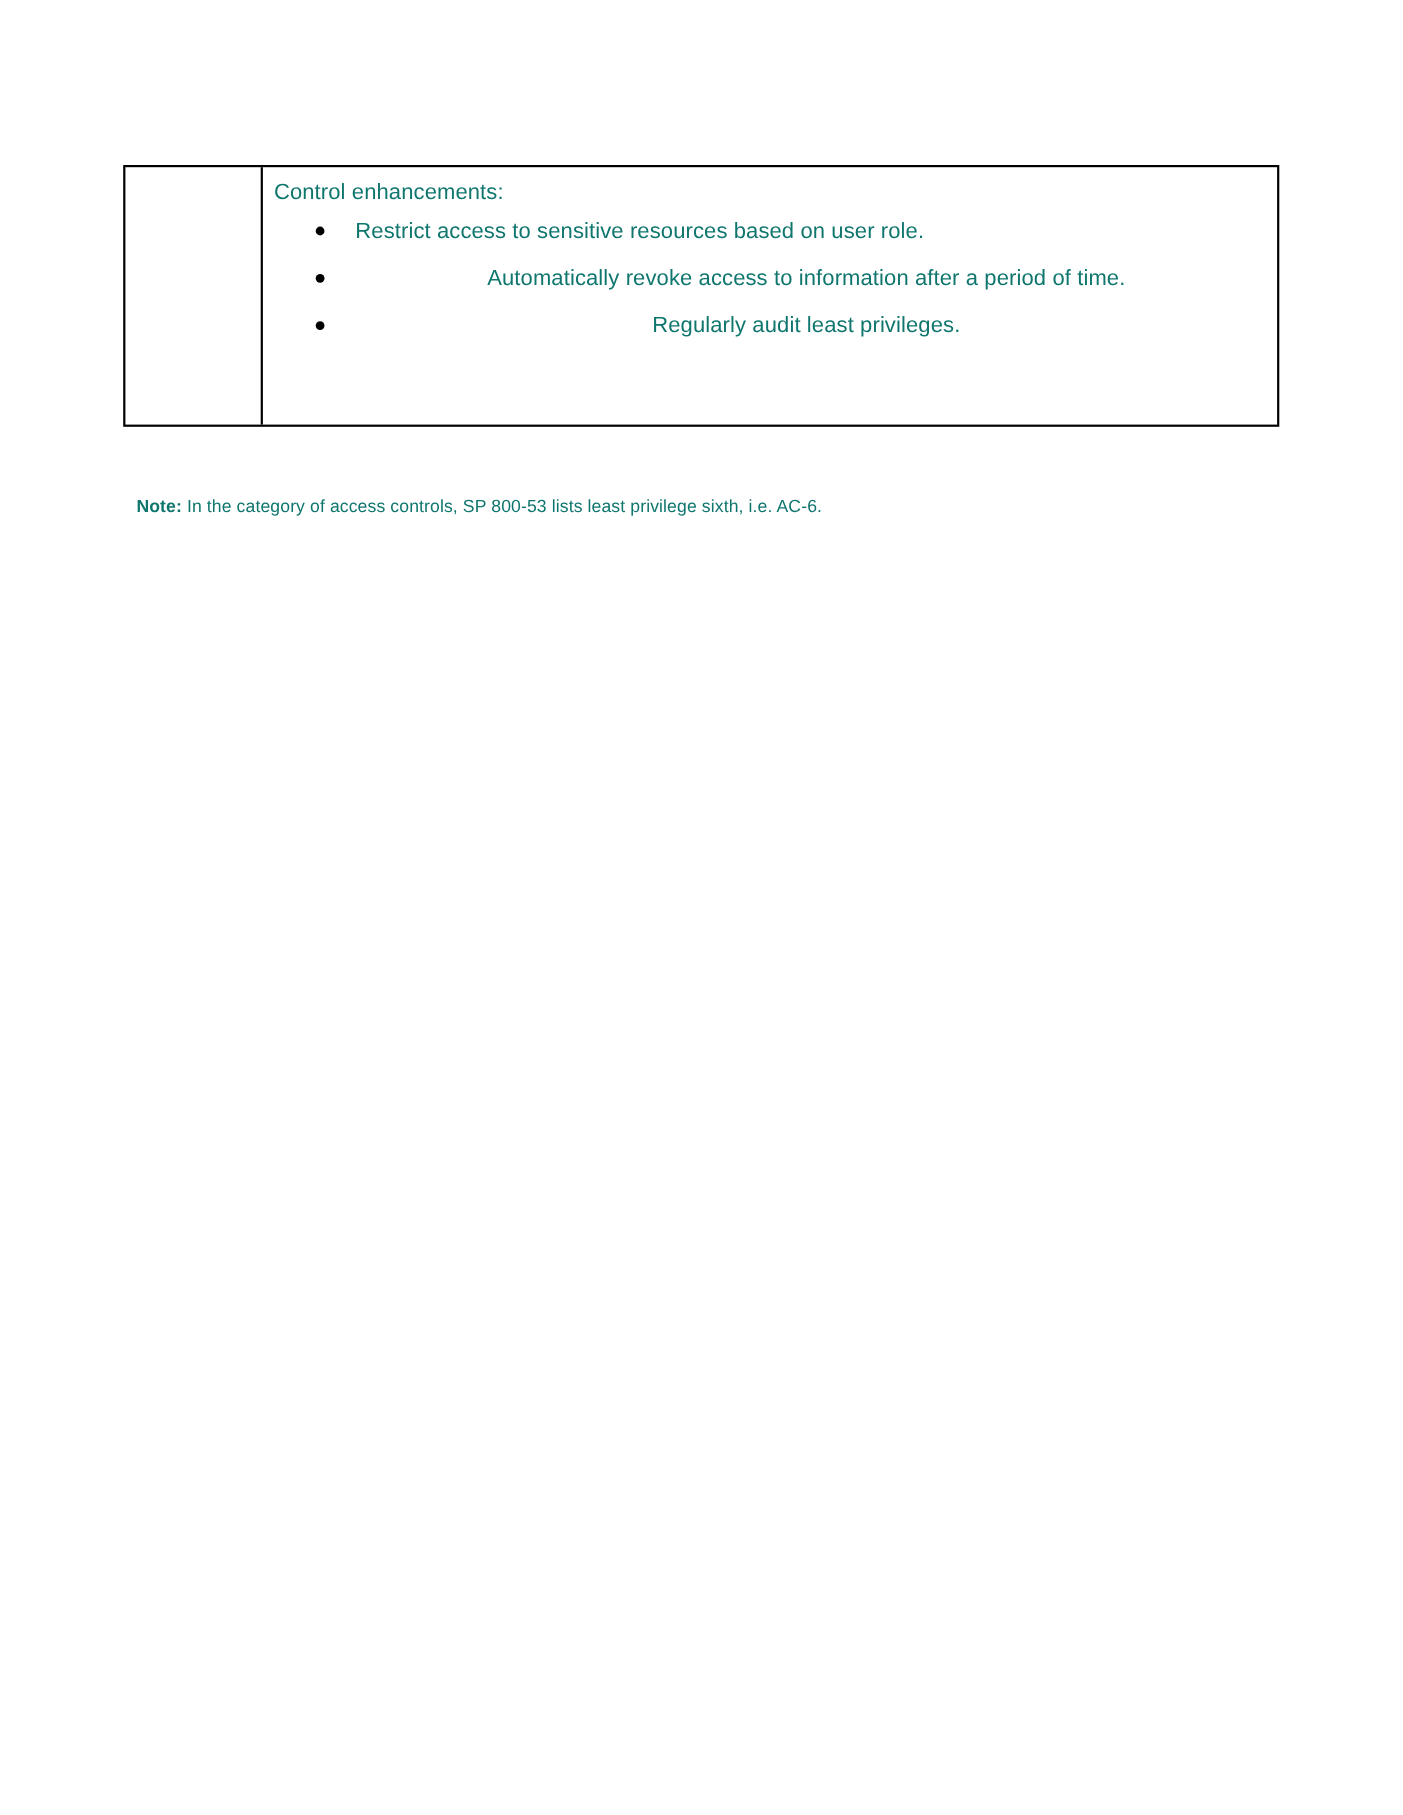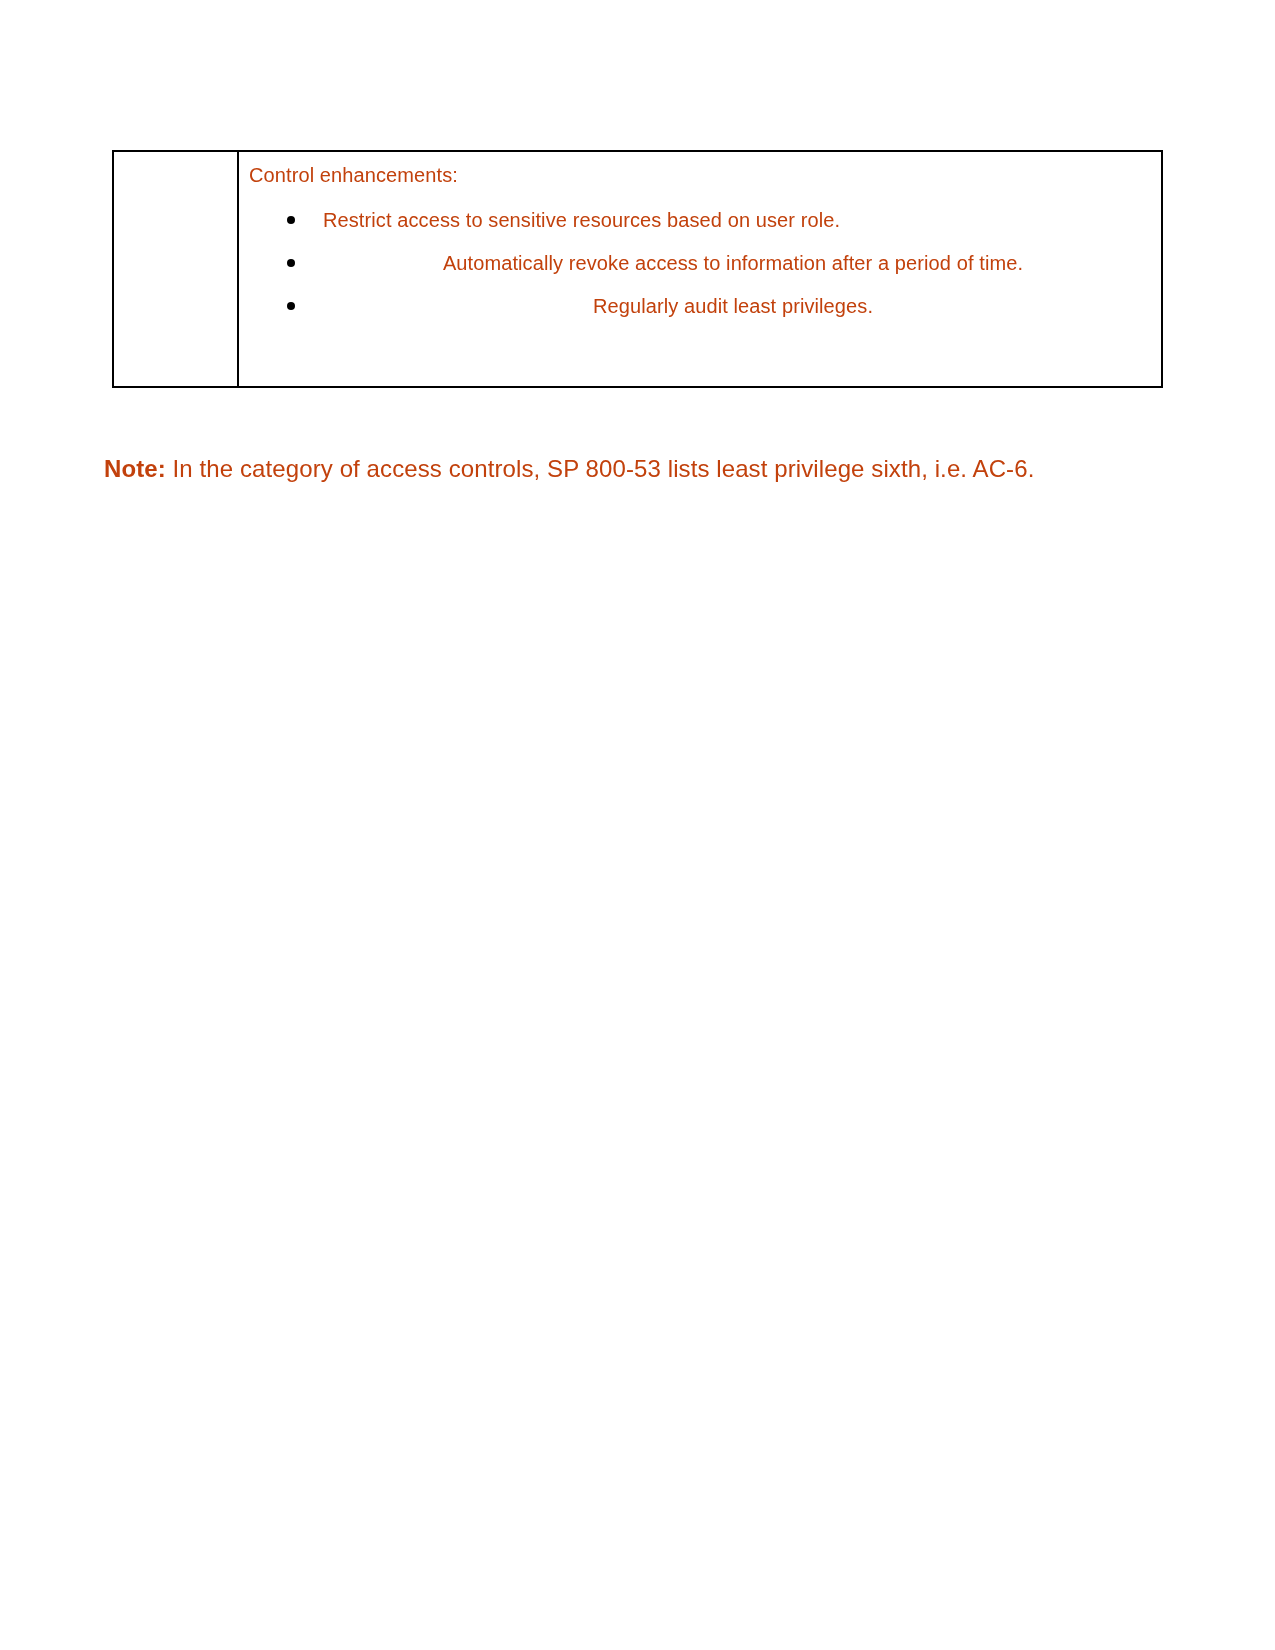--- a/index.html
+++ b/index.html
@@ -6,21 +6,21 @@
     margin: 0;
     padding: 0;
     background: #ffffff;
   }
   .page {
     position: relative;
     width: 1275px;
     height: 1650px;
     background: #ffffff;
     font-family: "Liberation Sans", sans-serif;
-    color: #c2410c;
+    color: #0f766e;
     overflow: hidden;
   }
   .doc-table {
     position: absolute;
     left: 112px;
     top: 150px;
     width: 1051px;
     height: 238px;
     border: 2px solid #000000;
     box-sizing: border-box;
@@ -37,21 +37,21 @@
     flex: 1 1 auto;
     padding: 10px 18px 0 10px;
     box-sizing: border-box;
   }
   .intro-line {
     font-size: 20px;
     line-height: 26px;
     letter-spacing: 0.1px;
   }
   ul.enh-list {
-    margin: 19px 0 0 0;
+    margin: 9px 0 0 0;
     padding: 0;
     list-style: none;
   }
   ul.enh-list li {
     position: relative;
     padding-left: 74px;
     font-size: 20px;
     line-height: 26px;
     letter-spacing: 0.1px;
   }
@@ -63,24 +63,24 @@
     position: absolute;
     left: 38px;
     top: 9px;
     width: 8px;
     height: 8px;
     border-radius: 50%;
     background: #000000;
   }
   .note-line {
     position: absolute;
-    left: 104px;
+    left: 124px;
     top: 431px;
     width: 1000px;
-    font-size: 24px;
+    font-size: 16px;
     line-height: 27px;
     letter-spacing: 0.1px;
   }
   .note-label {
     font-weight: 700;
   }
 </style>
 </head>
 <body>
 

